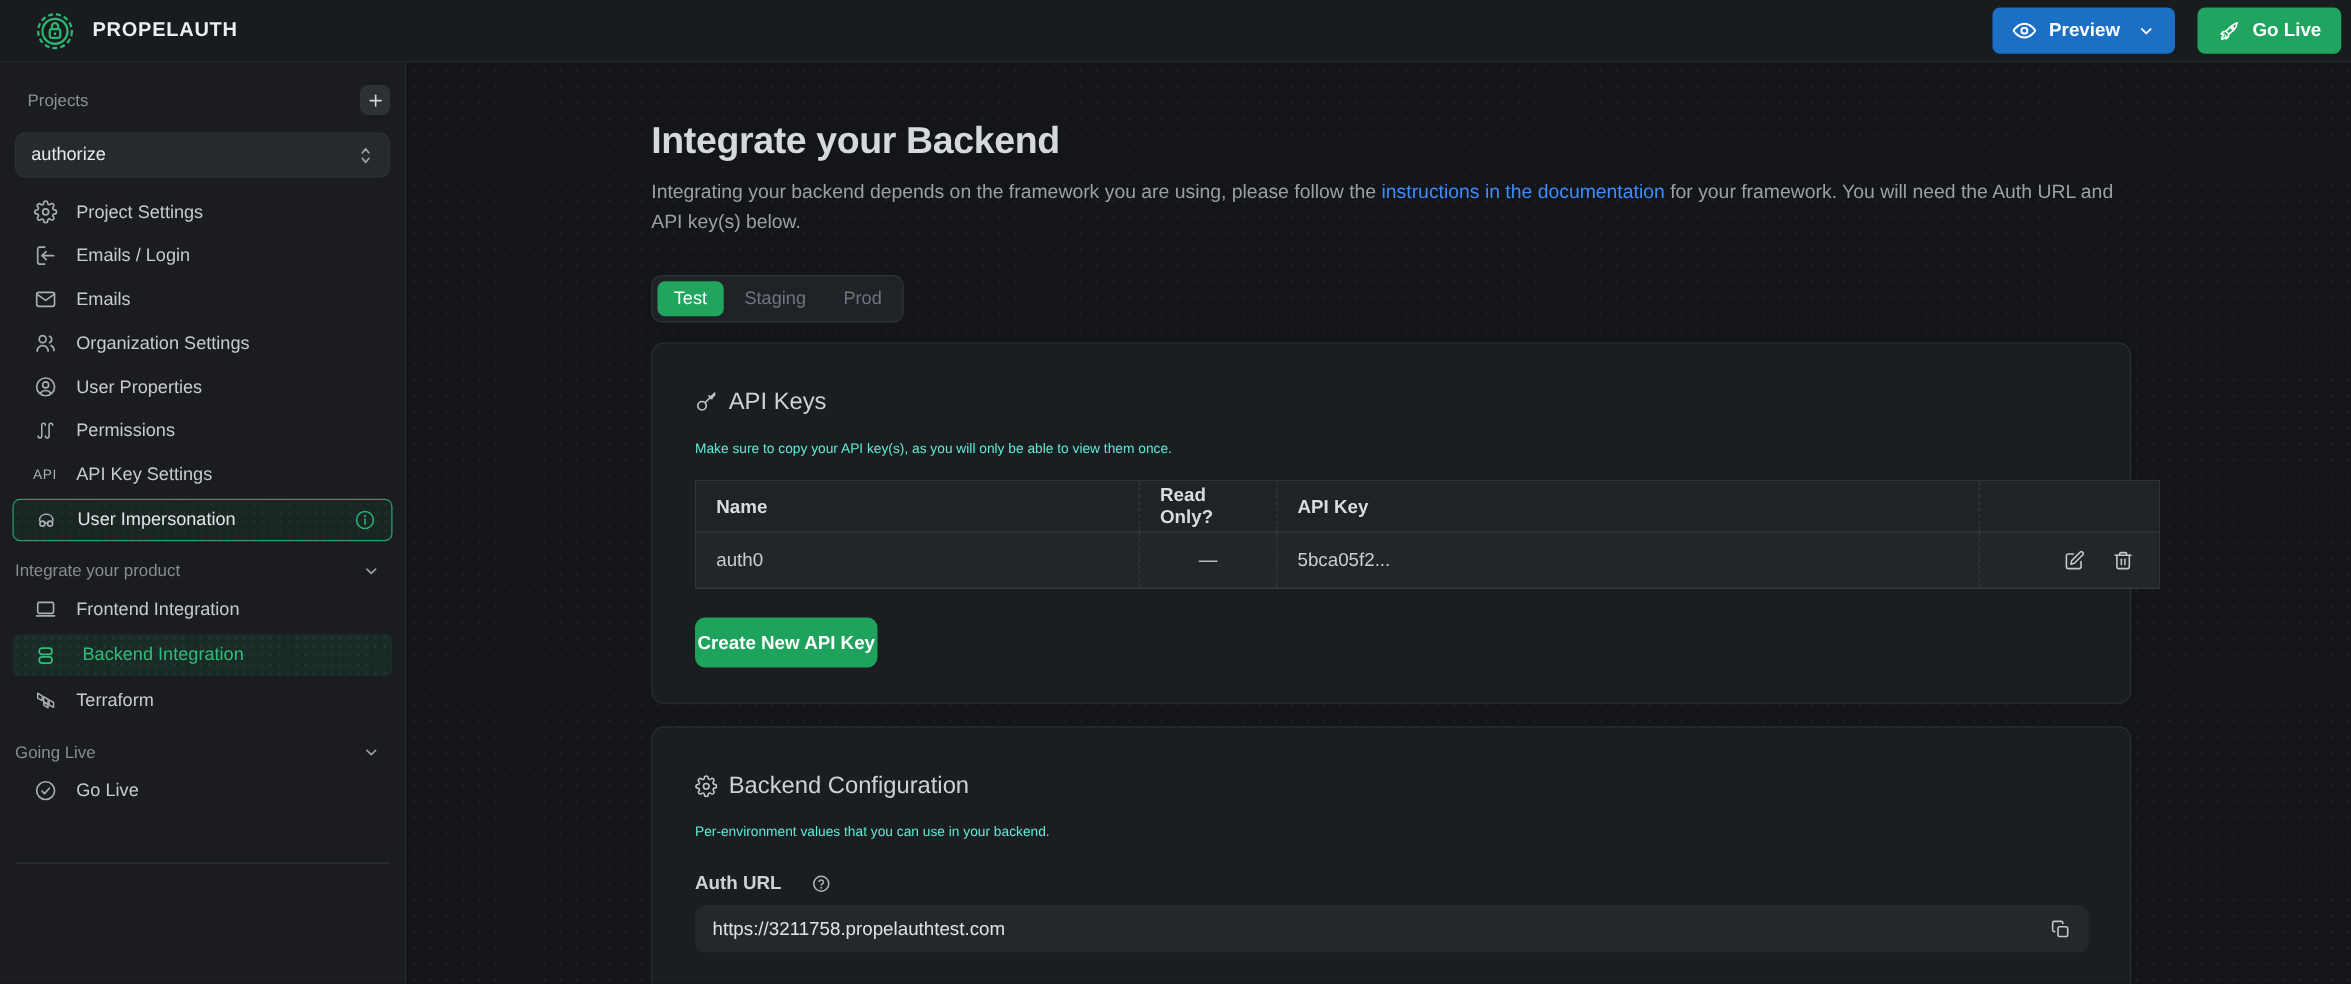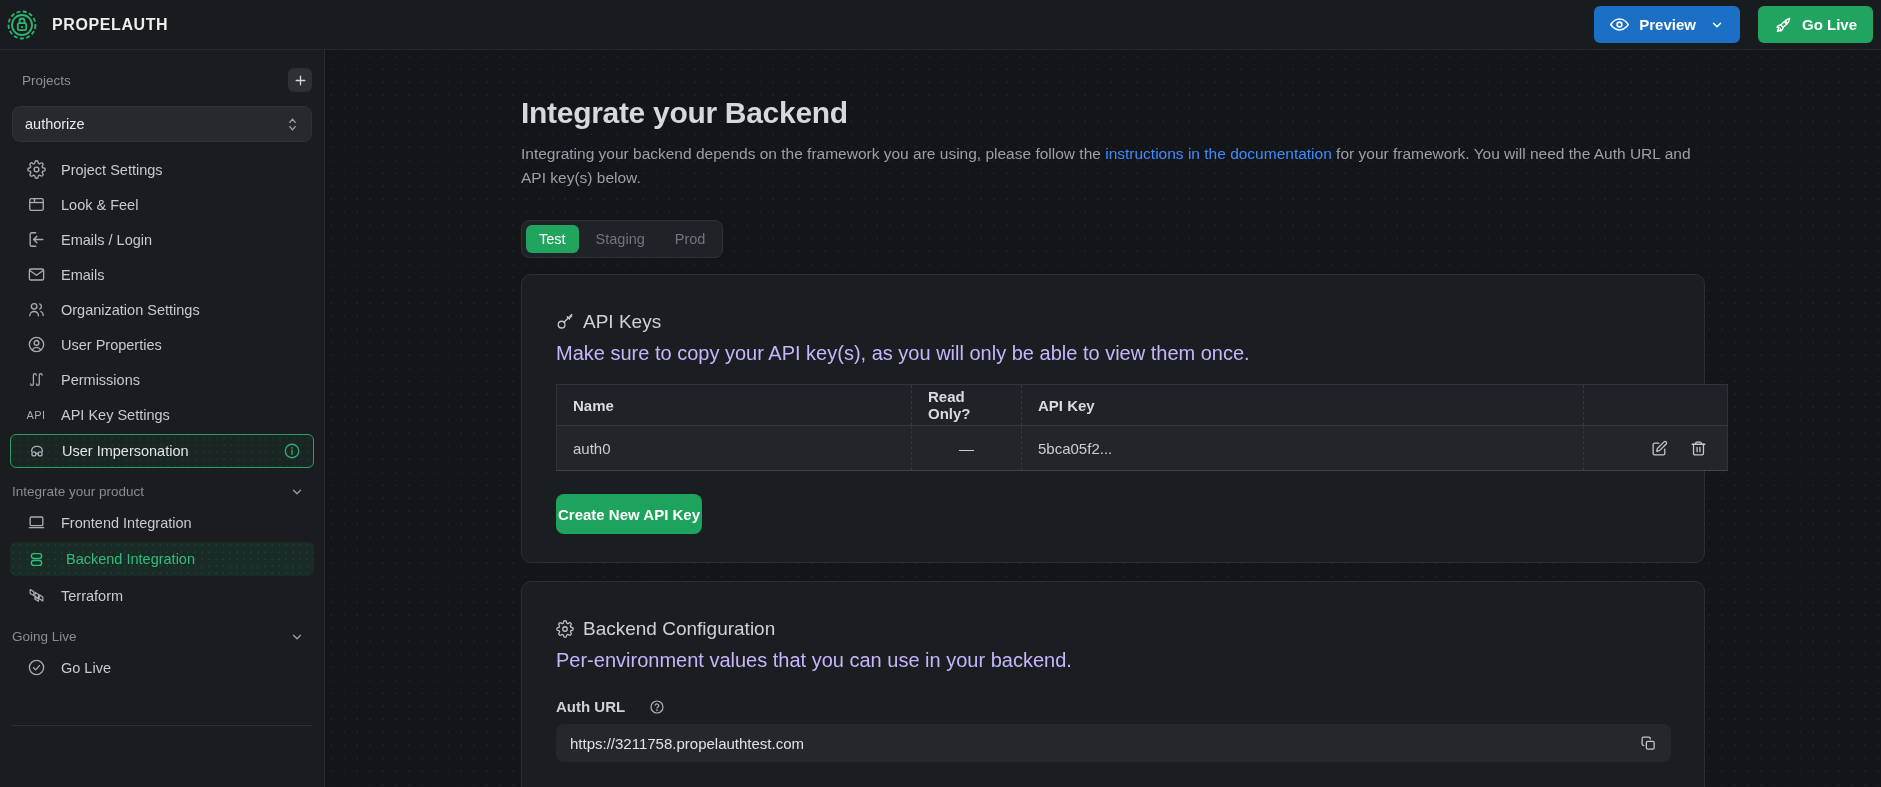--- a/index.html
+++ b/index.html
@@ -11,21 +11,21 @@
     -webkit-font-smoothing:antialiased;
   }
   svg { display:block; }
 
   
   .topbar {
     height:50px; width:100%;
     background:#191c1e;
     border-bottom:1px solid #24272b;
     display:flex; align-items:center;
-    padding:0 8px 0 4px;
+    padding:0 8px 0 26px;
     position:relative; z-index:5;
   }
   .brand { display:flex; align-items:center; gap:12px; }
   .brand-name { color:#eceef0; font-size:16px; font-weight:800; letter-spacing:0.6px; }
   .topbar-spacer { flex:1; }
   .btn {
     display:inline-flex; align-items:center; gap:10px;
     height:37px; padding:0 16px; border-radius:6px;
     font-size:15px; font-weight:700; color:#fff;
     cursor:pointer; border:none;
@@ -117,21 +117,21 @@
 
   .card {
     width:1184px; background:#1b1e21;
     border:1px solid #2b2e33; border-radius:10px;
     padding:36px 34px 28px 34px;
   }
   .card1 { margin-top:16px; }
   .card2 { margin-top:18px; height:420px; }
   .card-title { display:flex; align-items:center; gap:9px; color:#ced2d6; font-size:19px; font-weight:400; }
   .card-title .ico { color:#c2c6cb; }
-  .card-sub { margin-top:9px; color:#c4b5fd; font-size:20px; }
+  .card-sub { margin-top:20px; color:#5eead4; font-size:11px; }
 
   
   .tbl { margin-top:19px; width:1172px; border:1px solid #30343a; border-bottom-color:#3e434a; }
   .tr { display:grid; grid-template-columns:354px 110px 562px 1fr; }
   .tr.head { background:#1f2327; height:40px; }
   .tr.rowv { background:#232629; height:45px; border-top:1px solid #33373c; }
   .td { display:flex; align-items:center; padding:0 16px; font-size:15px; overflow:hidden; }
   .tr.head .td { font-weight:700; color:#d8dbdf; }
   .tr.rowv .td { color:#c9cdd2; }
   .td + .td { border-left:1px dashed #35393f; }
@@ -228,30 +228,20 @@
 
   <ul class="nav">
     <li class="nav-item">
       <span class="ico">
         <svg width="19" height="19" viewBox="0 0 24 24" fill="none" stroke="currentColor" stroke-width="1.7" stroke-linecap="round" stroke-linejoin="round">
           <circle cx="12" cy="12" r="3"></circle>
           <path d="M19.4 15a1.65 1.65 0 0 0 .33 1.82l.06.06a2 2 0 1 1-2.83 2.83l-.06-.06a1.65 1.65 0 0 0-1.82-.33 1.65 1.65 0 0 0-1 1.51V21a2 2 0 1 1-4 0v-.09A1.65 1.65 0 0 0 9 19.4a1.65 1.65 0 0 0-1.82.33l-.06.06a2 2 0 1 1-2.83-2.83l.06-.06a1.65 1.65 0 0 0 .33-1.82 1.65 1.65 0 0 0-1.51-1H3a2 2 0 1 1 0-4h.09A1.65 1.65 0 0 0 4.6 9a1.65 1.65 0 0 0-.33-1.82l-.06-.06a2 2 0 1 1 2.83-2.83l.06.06a1.65 1.65 0 0 0 1.82.33H9a1.65 1.65 0 0 0 1-1.51V3a2 2 0 1 1 4 0v.09a1.65 1.65 0 0 0 1 1.51 1.65 1.65 0 0 0 1.82-.33l.06-.06a2 2 0 1 1 2.83 2.83l-.06.06a1.65 1.65 0 0 0-.33 1.82V9a1.65 1.65 0 0 0 1.51 1H21a2 2 0 1 1 0 4h-.09a1.65 1.65 0 0 0-1.51 1z"></path>
         </svg>
       </span>
       <span>Project Settings</span>
-    </li>
-    <li class="nav-item">
-      <span class="ico">
-        <svg width="19" height="19" viewBox="0 0 24 24" fill="none" stroke="currentColor" stroke-width="1.7" stroke-linejoin="round">
-          <rect x="3.5" y="4.5" width="17" height="15" rx="2"></rect>
-              <line x1="3.5" y1="9.5" x2="20.5" y2="9.5"></line>
-              <line x1="9.5" y1="4.5" x2="9.5" y2="9.5"></line>
-        </svg>
-      </span>
-      <span>Look &amp; Feel</span>
     </li>
     <li class="nav-item">
       <span class="ico">
         <svg width="19" height="19" viewBox="0 0 24 24" fill="none" stroke="currentColor" stroke-width="1.7" stroke-linecap="round" stroke-linejoin="round">
           <path d="M11 3.5H6a2 2 0 0 0-2 2v13a2 2 0 0 0 2 2h5"></path>
           <polyline points="12.5 8 8.5 12 12.5 16"></polyline>
               <line x1="8.5" y1="12" x2="20" y2="12"></line>
         </svg>
       </span>
       <span>Emails / Login</span>

